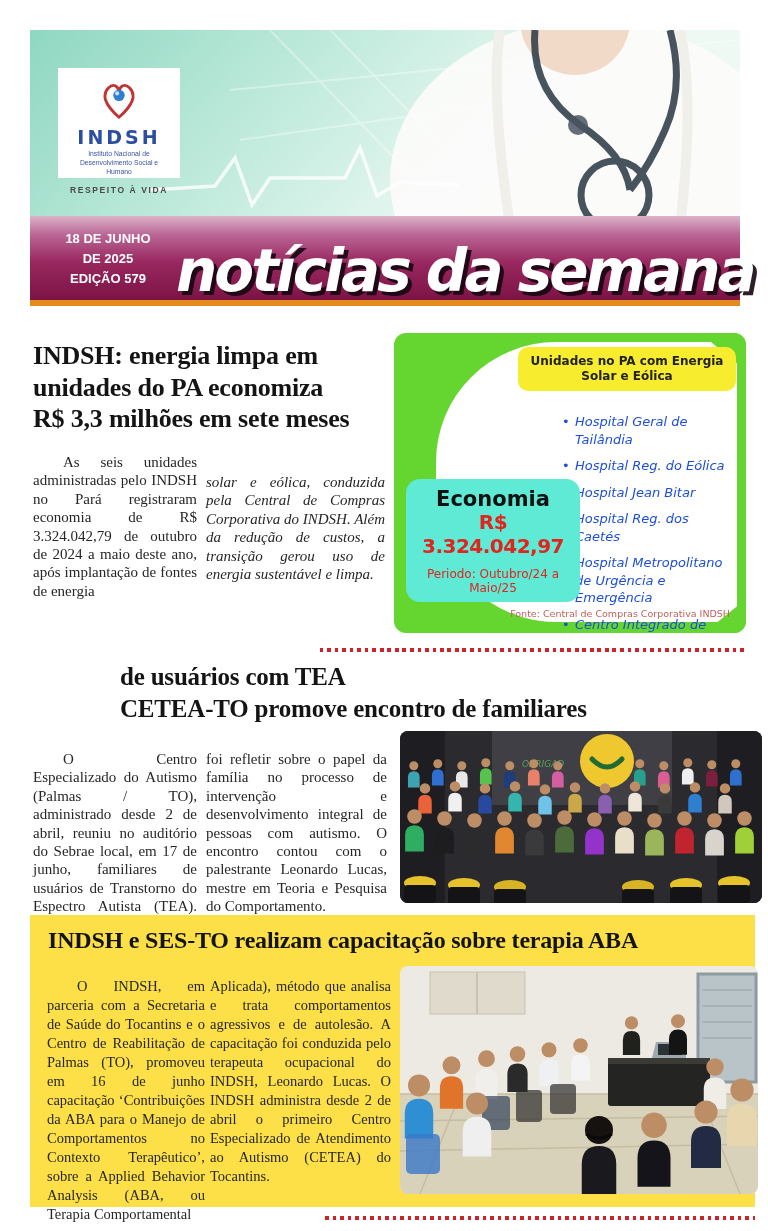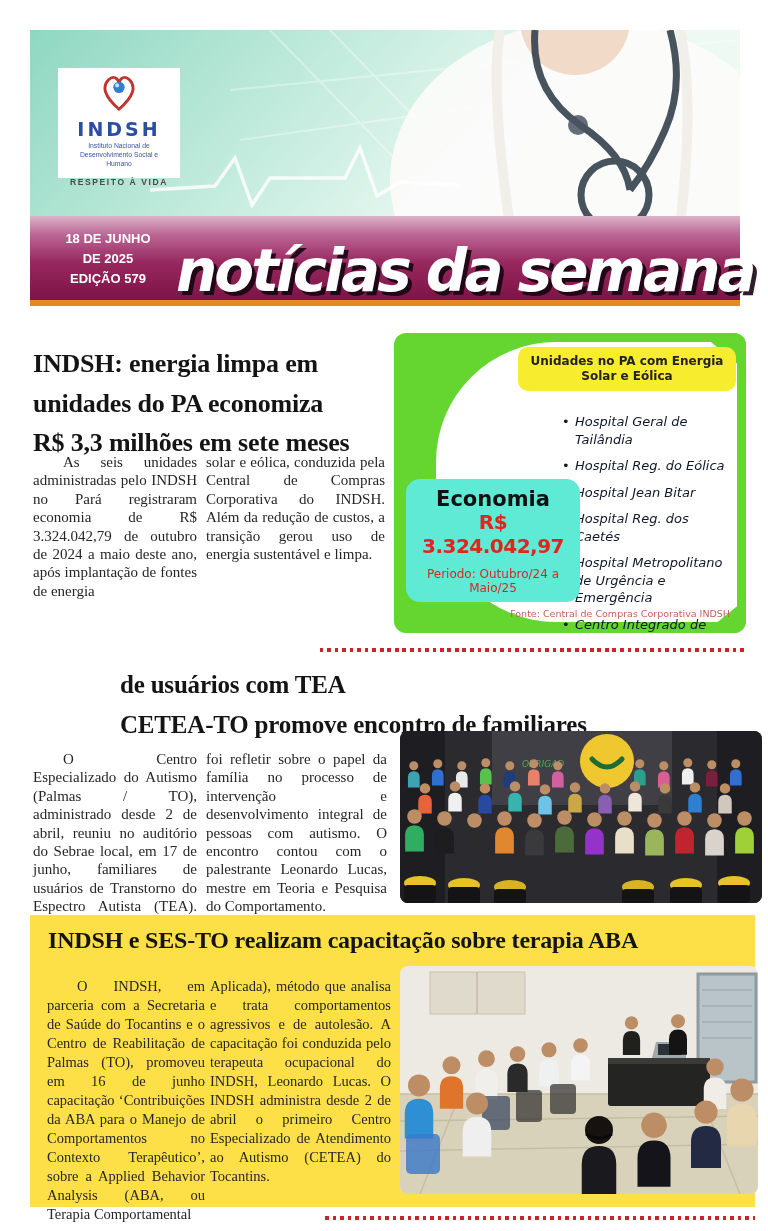--- a/index.html
+++ b/index.html
@@ -4,21 +4,21 @@
 <style>
   html,body{margin:0;padding:0;background:#ffffff;}
   .page{position:relative;width:768px;height:1231px;background:#fff;
         font-family:"Liberation Serif",serif;overflow:hidden;}
   .abs{position:absolute;}
 
   
   .header{position:absolute;left:30px;top:30px;width:710px;height:276px;}
   .header-art{position:absolute;left:0;top:0;width:710px;height:196px;overflow:hidden;}
   .logo-box{position:absolute;left:28px;top:38px;width:122px;height:110px;background:#fff;
-            text-align:center;padding-top:7px;box-sizing:border-box;}
+            text-align:center;padding-top:15px;box-sizing:border-box;}
   .logo-name{font-family:"DejaVu Sans",sans-serif;font-weight:bold;color:#2b4ea2;
              font-size:19px;letter-spacing:3px;margin-top:1px;}
   .logo-sub{font-family:"Liberation Sans",sans-serif;color:#3a55a4;font-size:6.8px;
             line-height:1.3;width:86px;margin:2px auto 0;}
   .logo-tag{font-family:"Liberation Sans",sans-serif;color:#4a4a4a;font-weight:bold;
             font-size:8.5px;letter-spacing:1.6px;margin-top:9px;}
   .band{position:absolute;left:0;right:0;bottom:6px;height:84px;
         background:linear-gradient(180deg,#dcb3c9 0%,#bb6796 22%,#98285f 55%,#7c1345 100%);}
   .date-block{position:absolute;left:4px;top:13px;width:148px;text-align:center;
               font-family:"Liberation Sans",sans-serif;font-weight:bold;color:#ffffff;
@@ -26,42 +26,42 @@
   .news-title{position:absolute;left:146px;bottom:0px;font-family:"DejaVu Sans",sans-serif;
               font-weight:bold;font-style:italic;font-size:58px;line-height:1;color:#ffffff;
               letter-spacing:-3px;text-shadow:4px 4px 0 rgba(22,6,16,.9);white-space:nowrap;}
   .orange-strip{position:absolute;left:0;right:0;bottom:0;height:6px;background:#e58a1f;}
 
   
   .headline{font-weight:bold;color:#141414;letter-spacing:-0.2px;}
   .h1-block{left:33px;top:340px;width:360px;font-size:26px;line-height:1.22;}
   .h2-block{left:120px;top:661px;width:590px;font-size:25px;line-height:1.28;}
   .h3-block{left:18px;top:11px;width:700px;font-size:24px;line-height:1.2;}
-  .headline span{display:block;margin-top:8px;}
+  .headline span{display:block;}
   .body-text{font-size:15px;line-height:18.4px;text-align:justify;color:#262626;}
   .indent{text-indent:30px;}
   .a1c1{left:33px;top:438px;width:164px;}
-  .a1c2{left:206px;top:438px;width:179px;}
+  .a1c2{left:206px;top:458px;width:179px;font-style:italic;}
   .a2c1{left:33px;top:735px;width:164px;}
   .a2c2{left:206px;top:735px;width:181px;}
 
   
   .infographic{left:394px;top:333px;width:352px;height:300px;background:#65d52f;
                border-radius:12px;overflow:hidden;font-family:"DejaVu Sans",sans-serif;}
   .info-white{position:absolute;left:42px;top:9px;right:9px;bottom:11px;background:#ffffff;
               border-radius:120px 5px 5px 120px;}
   .tri-tr{position:absolute;right:0;top:0;width:46px;height:38px;background:#65d52f;
           clip-path:polygon(0 0,100% 0,100% 100%);}
   .tri-br{position:absolute;right:0;bottom:0;width:42px;height:34px;background:#65d52f;
           clip-path:polygon(100% 0,100% 100%,0 100%);}
   .info-title{position:absolute;left:124px;top:14px;width:218px;background:#f7ec2e;
               border-radius:10px;padding:7px 6px;box-sizing:border-box;text-align:center;
               font-weight:bold;font-size:12px;line-height:1.25;color:#222222;}
   .info-units{position:absolute;left:168px;top:80px;width:172px;margin:0;padding:0;
-              list-style:none;font-style:italic;font-size:13px;line-height:1.35;color:#0f172a;}
+              list-style:none;font-style:italic;font-size:13px;line-height:1.35;color:#1d4ed8;}
   .info-units li{margin-bottom:9px;padding-left:13px;position:relative;}
   .info-units li::before{content:"•";position:absolute;left:0;top:0;font-style:normal;}
   .economy{position:absolute;left:12px;top:146px;width:174px;background:#5eead4;
            border-radius:14px;padding:9px 4px 7px;box-sizing:border-box;text-align:center;}
   .economy-label{font-weight:bold;font-size:21px;color:#111111;line-height:1.05;}
   .economy-value{font-weight:bold;font-size:20px;color:#e0251f;letter-spacing:-0.5px;line-height:1.2;}
   .economy-period{font-size:12px;color:#e0251f;margin-top:9px;}
   .info-source{position:absolute;right:16px;bottom:14px;font-size:9.5px;color:#c2625c;}
 
   

